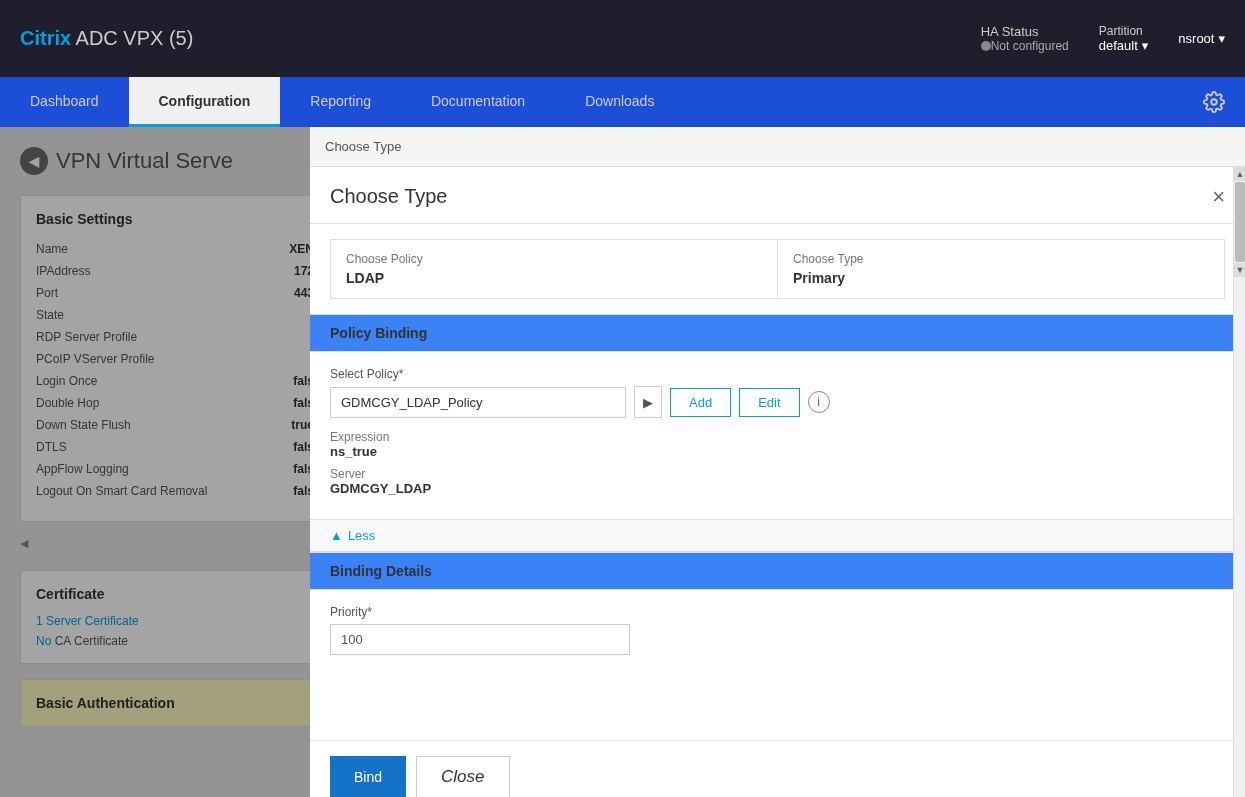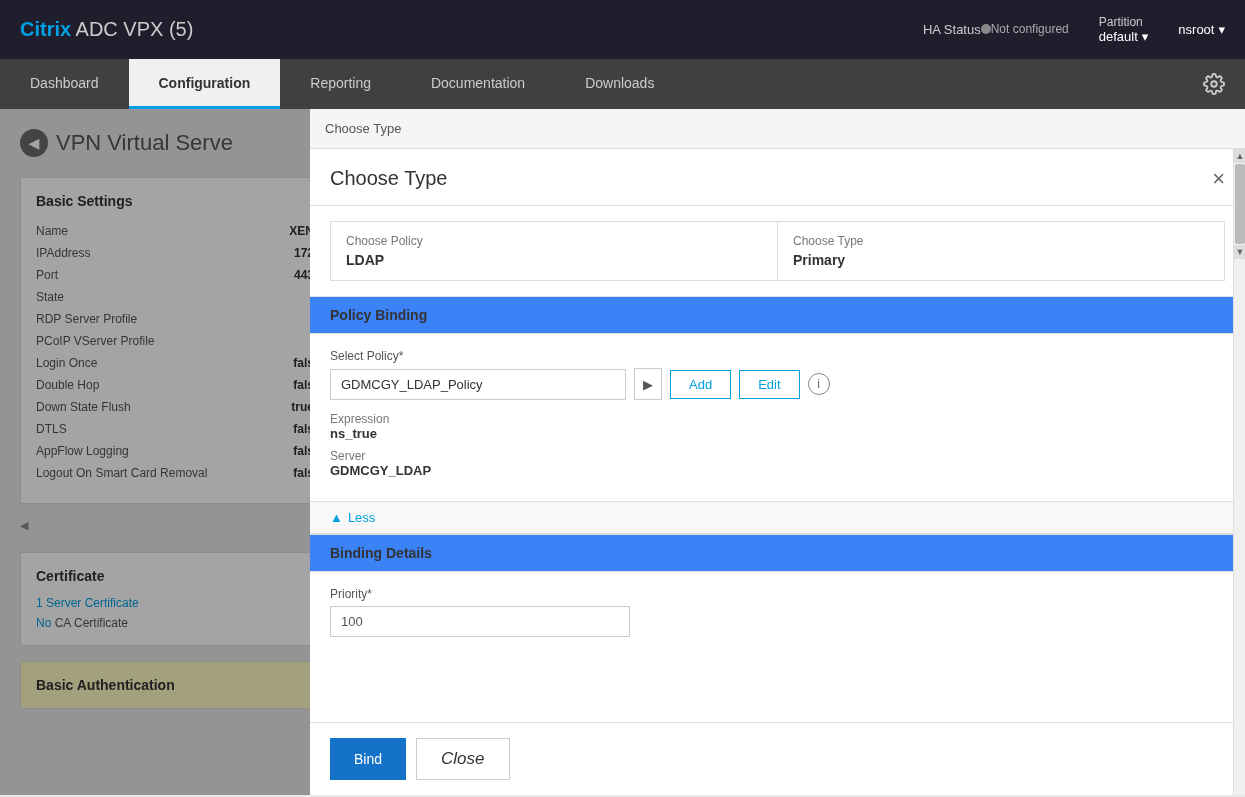--- a/index.html
+++ b/index.html
@@ -3,46 +3,46 @@
   <meta charset="utf-8">
   <style>
     * { box-sizing: border-box; margin: 0; padding: 0; }
     body { font-family: Arial, sans-serif; font-size: 13px; background: #e8e8e8; overflow: hidden; width: 1245px; height: 797px; }
 
     
     .topbar {
       background: #1a1a2e;
       background: #2b2b3b;
       background: #1e1e2d;
-      height: 59px;
+      height: 77px;
       display: flex;
       align-items: center;
       padding: 0 20px;
       color: white;
       justify-content: space-between;
       text-align: right;
     }
     .topbar-left { display: flex; align-items: center; }
     .brand { font-size: 20px; color: white; }
     .brand-citrix { color: #00a0e3; font-weight: bold; }
     .brand-adc { color: #ccc; font-weight: normal; }
 
     .topbar-right { display: flex; align-items: center; gap: 30px; }
-    .ha-status { display: flex; flex-direction: row; align-items: flex-start; }
+    .ha-status { display: flex; flex-direction: column; align-items: flex-start; }
     .ha-status-label { font-size: 13px; color: #ccc; }
     .ha-status-value { display: flex; align-items: center; font-size: 12px; color: #aaa; }
     .ha-dot { width: 10px; height: 10px; border-radius: 50%; background: #888; display: inline-block; }
     .partition { display: flex; flex-direction: column; align-items: flex-start; }
     .partition-label { font-size: 12px; color: #ccc; }
     .partition-value { display: flex; align-items: center; gap: 4px; font-size: 13px; color: white; }
     .nsroot { display: flex; align-items: center; gap: 4px; font-size: 13px; color: white; }
 
     
     .navbar {
-      background: #404040;
+      background: #1d4ed8;
       height: 50px;
       display: flex;
       align-items: stretch;
     }
     .nav-item {
       display: flex;
       align-items: center;
       padding: 0 30px;
       color: #ccc;
       font-size: 14px;

